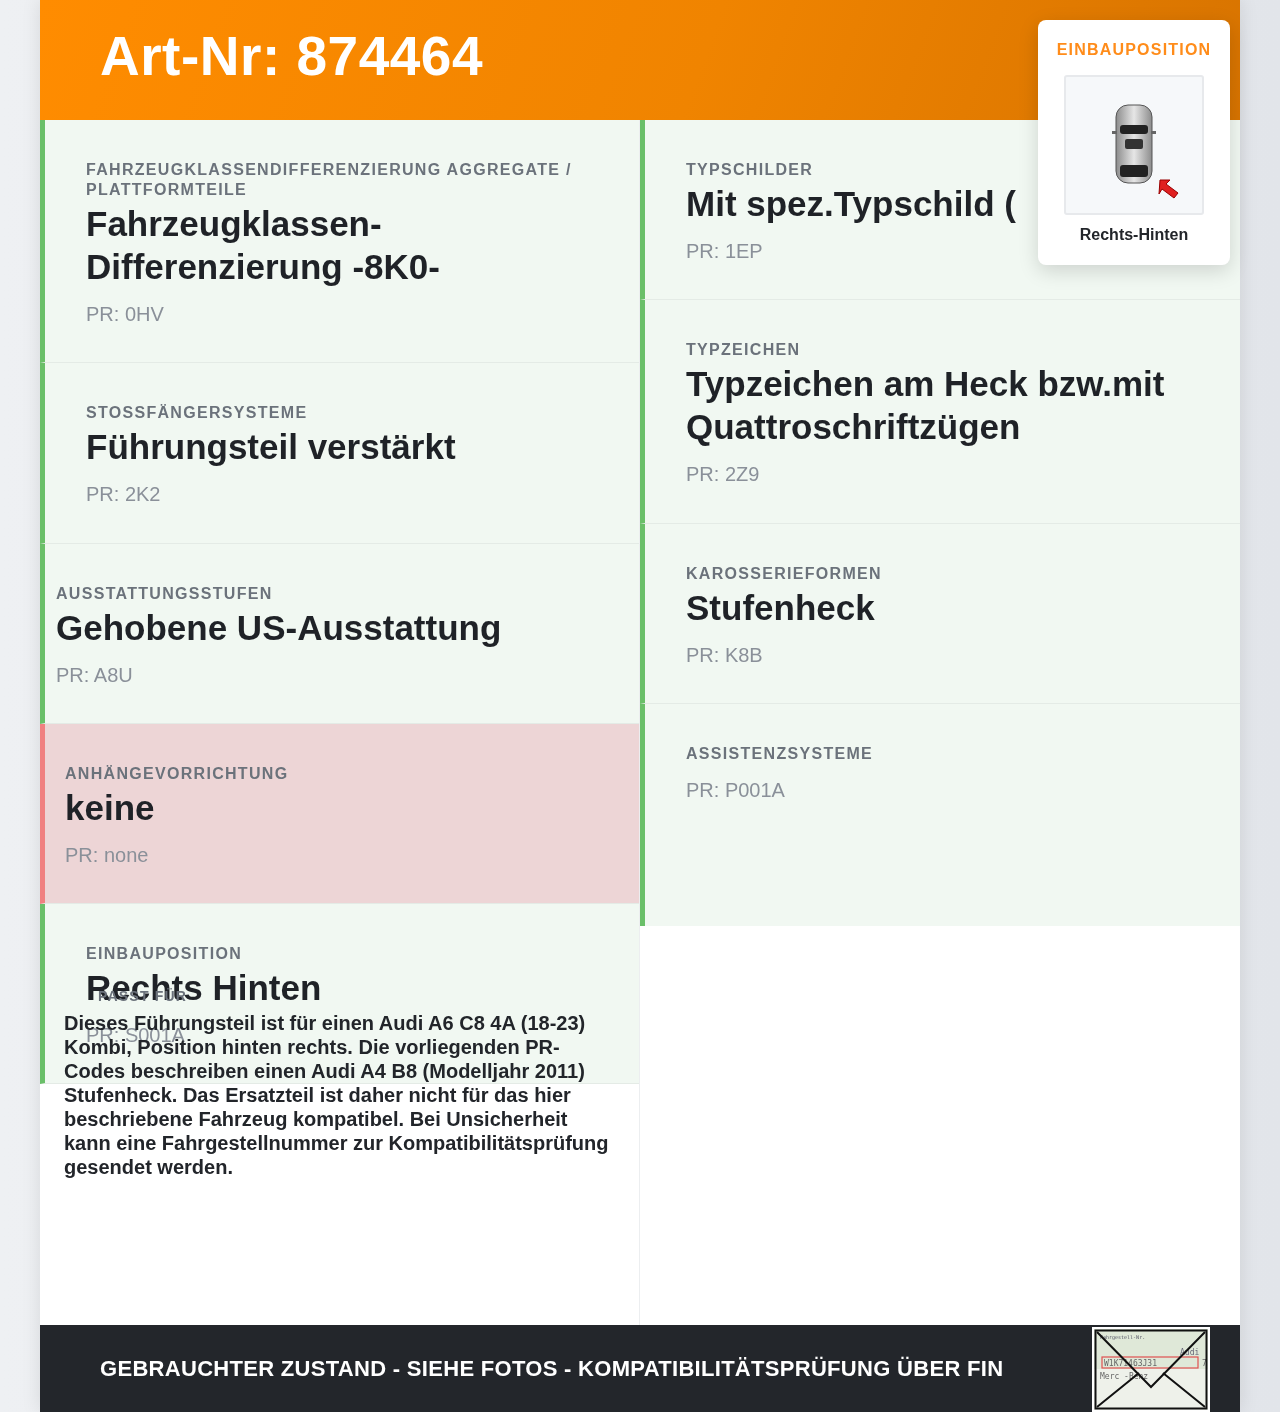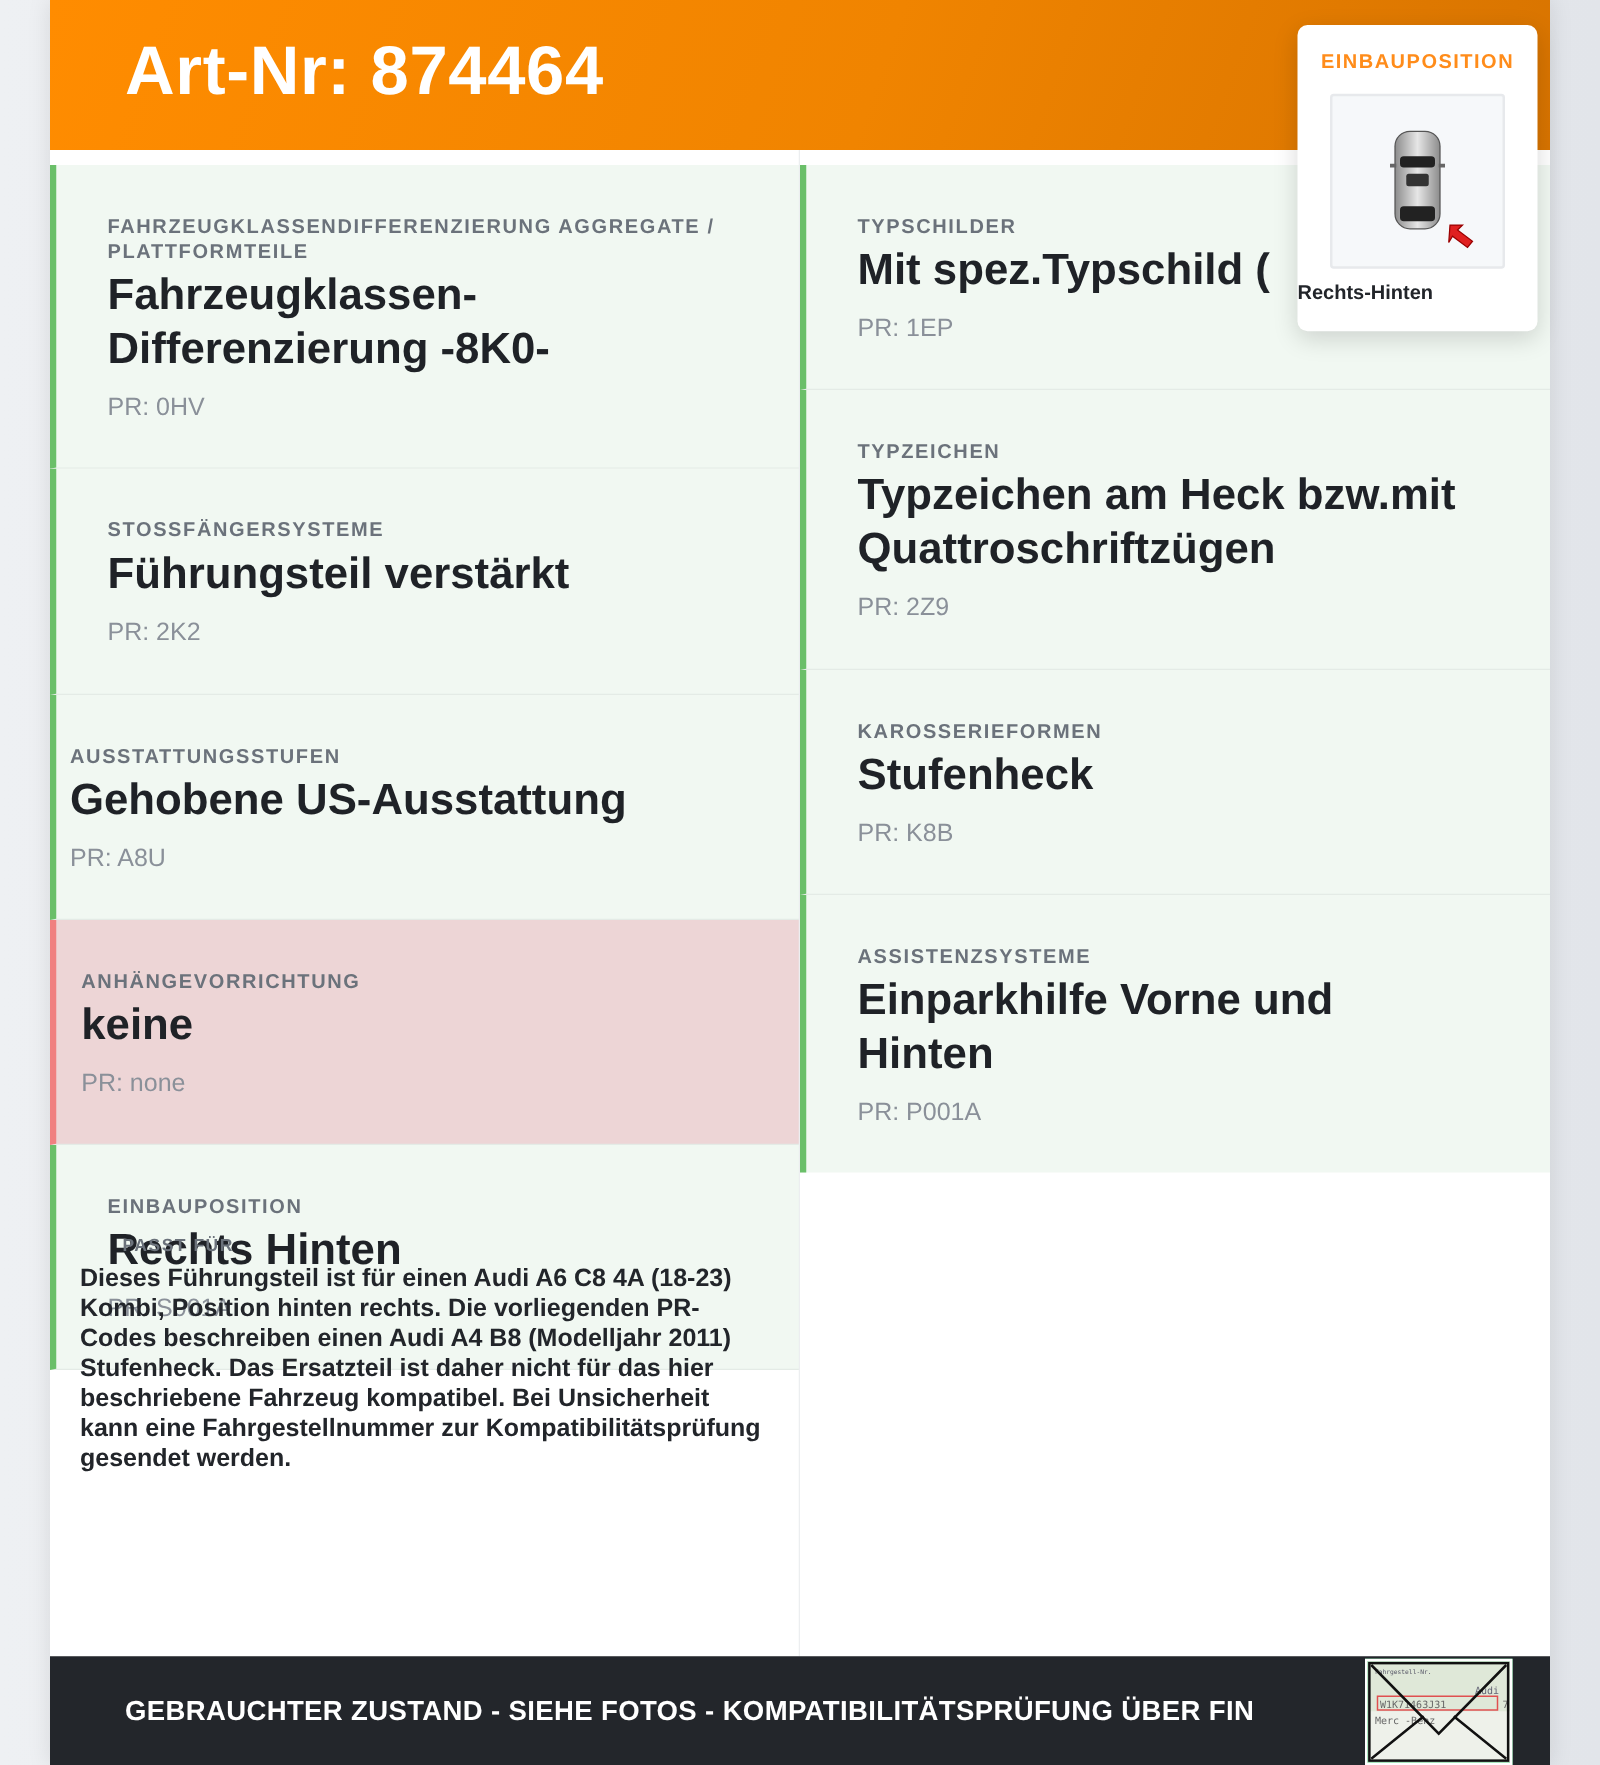--- a/index.html
+++ b/index.html
@@ -17,21 +17,21 @@
   .header {
     position: absolute; left: 0; top: 0; width: 1200px; height: 120px;
     background: linear-gradient(110deg, #ff8c00 0%, #f08400 55%, #d87400 100%);
   }
   .header-title {
     position: absolute; left: 60px; top: 26px;
     font-size: 55px; font-weight: 700; color: #ffffff; letter-spacing: 0.5px;
     line-height: 60px;
   }
   .grid { position: absolute; left: 0; top: 120px; width: 1200px; }
-  .col { position: absolute; top: 12px; width: 600px; }
+  .col { position: absolute; top: 0; width: 600px; }
   .col-left { left: 0; }
   .col-right { left: 600px; }
   .card {
     position: relative; width: 600px;
     background: #f1f8f2;
     border-left: 5px solid #6abf69;
     border-bottom: 1px solid #e4ebe6;
     padding: 40px 40px 0 41px;
   }
   .card.bad { background: #edd5d6; border-left-color: #f08080; }
@@ -77,21 +77,21 @@
   }
   .popup-label {
     position: absolute; left: 0; top: 21px; width: 192px; text-align: center;
     font-size: 16px; font-weight: 700; color: #ff8c1a; letter-spacing: 1.2px;
   }
   .popup-img {
     position: absolute; left: 26px; top: 55px; width: 140px; height: 140px;
     background: #f6f8fa; border: 2px solid #e7e9ec; border-radius: 3px;
   }
   .popup-caption {
-    position: absolute; left: 0; top: 206px; width: 192px; 
+    position: absolute; left: 0; top: 206px; width: 192px; text-align: center;
     font-size: 16px; font-weight: 700; color: #22252a;
   }
 </style>
 </head>
 <body>
 
 <div class="page">
 
   <div class="header">
     <div class="header-title">Art-Nr: 874464</div>
@@ -137,21 +137,20 @@
         <div class="card-value" style="width:520px;">Typzeichen am Heck bzw.mit Quattroschriftzügen</div>
         <div class="card-pr">PR: 2Z9</div>
       </div>
       <div class="card" style="height:180px;">
         <div class="card-label">KAROSSERIEFORMEN</div>
         <div class="card-value">Stufenheck</div>
         <div class="card-pr">PR: K8B</div>
       </div>
       <div class="card" style="height:222px; border-bottom:none;">
         <div class="card-label">ASSISTENZSYSTEME</div>
-        <div class="card-value" style="width:440px;">Einparkhilfe Vorne und Hinten</div>
         <div class="card-pr">PR: P001A</div>
       </div>
     </div>
   </div>
 
   <div class="col-divider"></div>
 
   <div class="passt">
     <div class="passt-label">PASST FÜR</div>
     <div class="passt-text">Dieses Führungsteil ist für einen Audi A6 C8 4A (18-23) Kombi, Position hinten rechts. Die vorliegenden PR-Codes beschreiben einen Audi A4 B8 (Modelljahr 2011) Stufenheck. Das Ersatzteil ist daher nicht für das hier beschriebene Fahrzeug kompatibel. Bei Unsicherheit kann eine Fahrgestellnummer zur Kompatibilitätsprüfung gesendet werden.</div>

